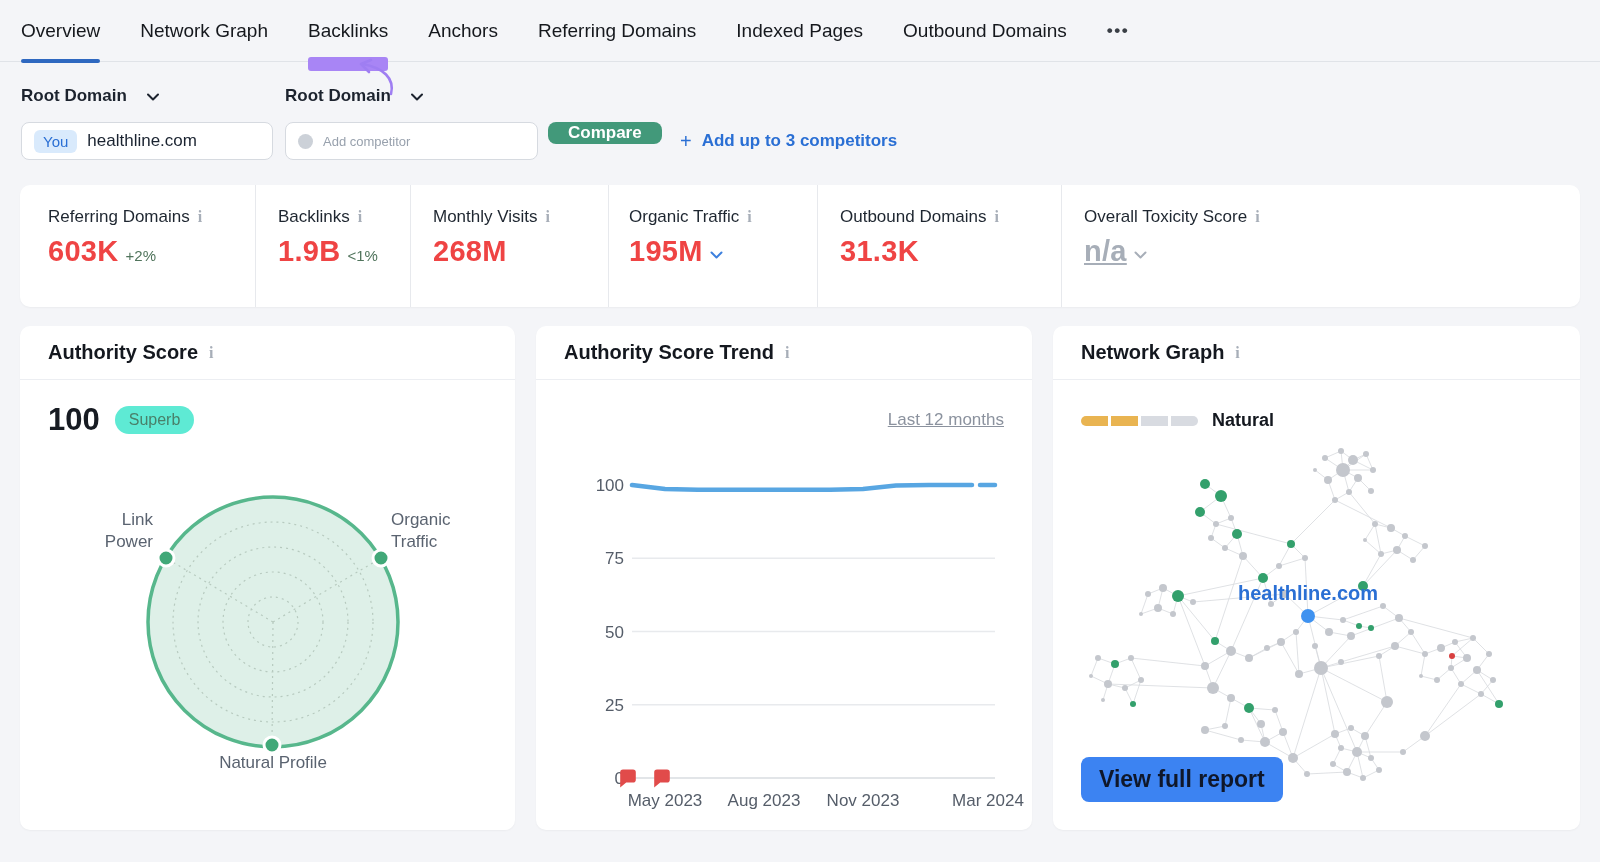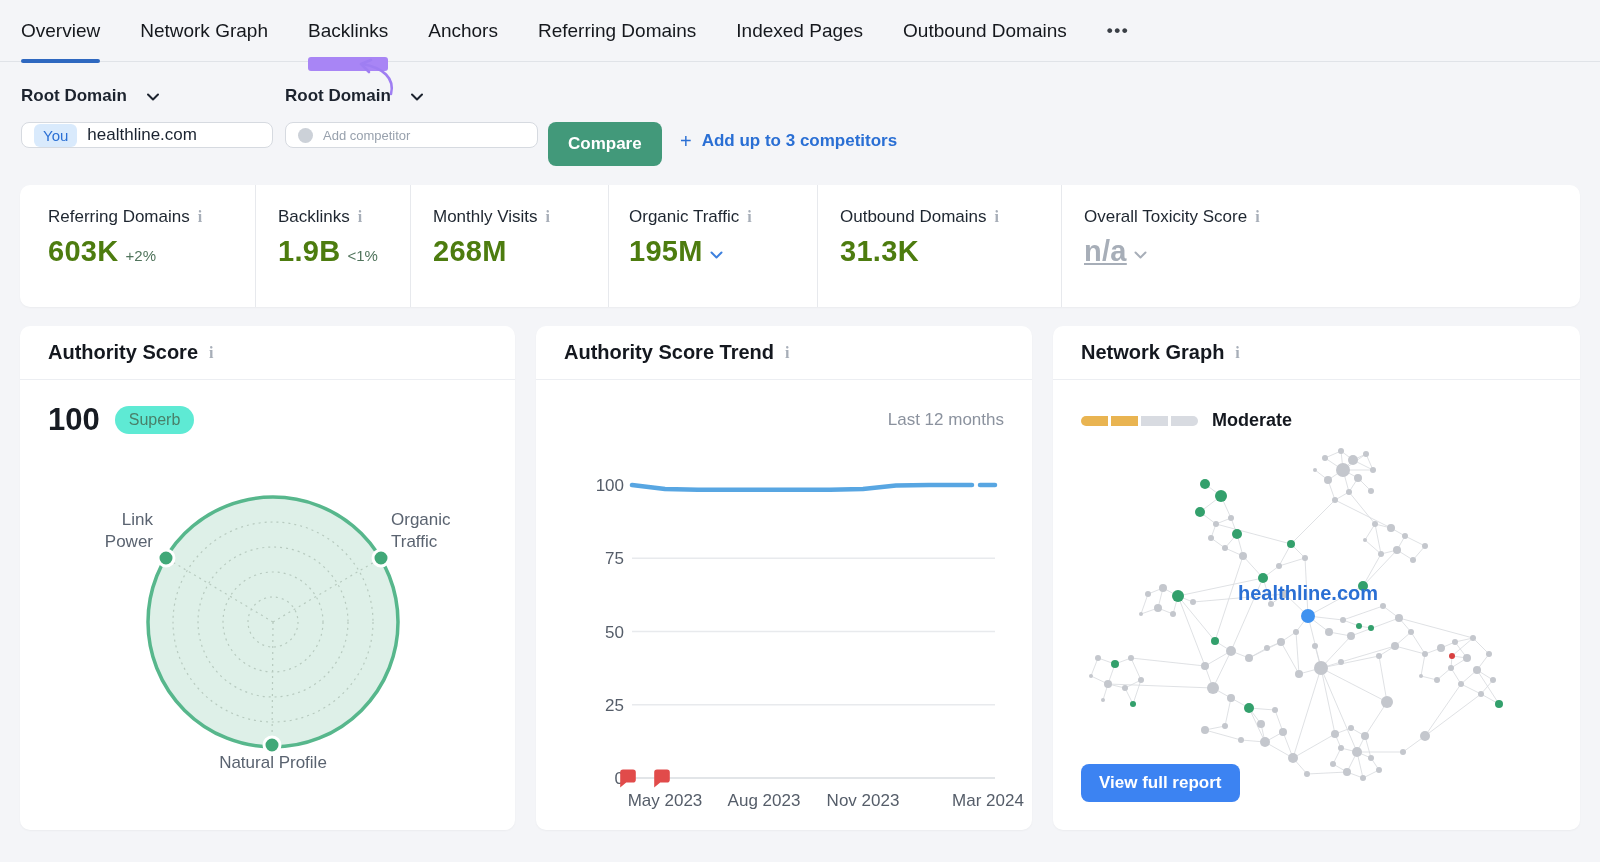--- a/index.html
+++ b/index.html
@@ -25,49 +25,49 @@
   .tab .hl-arrow { position:absolute; left:46%; top:56px; width:60px; height:42px; display:none; }
   .tab.highlighted .hl-arrow { display:block; }
   .more-dots { height:62px; display:flex; align-items:center; font-size:17px;
          letter-spacing:1.5px; font-weight:700; color:#3a3f46; cursor:pointer; }
 
   
   .scope-label { position:absolute; top:86px; font-size:17px; color:#1c232e;
          display:flex; align-items:center; gap:20px; cursor:pointer;font-weight:bold; }
   .scope-label svg { margin-top:2px; }
   .inputs-row { position:absolute; top:122px; left:0; width:1600px; height:40px; }
-  .input-box { position:absolute; top:0; height:26px; background:#fff;
+  .input-box { position:absolute; top:0; height:38px; background:#fff;
          border:1px solid #d6dae0; border-radius:8px; display:flex; align-items:center;
          padding:8px 12px; gap:10px; }
   .you-pill { background:#d9eafc; color:#2a6fd4; font-size:15px; padding:3px 9px;
          border-radius:6px; }
   .domain-text { font-size:17px; color:#1a2330; }
   .ghost-circle { width:15px; height:15px; border-radius:50%; background:#ccd1d8; }
   .placeholder-text { font-size:13px; color:#98a1ad; }
-  .compare-btn { position:absolute; left:548px; top:0; height:44px; background:#42997a;
+  .compare-btn { position:absolute; left:548px; top:0; height:22px; background:#42997a;
          color:#fff; border:none; border-radius:8px; font-size:17px; font-weight:600;
          padding:0 20px; cursor:pointer; font-family:inherit; }
   .add-link { position:absolute; left:680px; top:0; height:38px; display:flex;
          align-items:center; gap:10px; color:#2a6fd4; font-size:17px; font-weight:600;
          cursor:pointer; }
   .add-link .plus { font-size:20px; font-weight:400; }
 
   
   .metrics-card { position:absolute; left:20px; top:185px; width:1560px; height:122px;
          background:#fff; border-radius:10px; box-shadow:0 1px 2px rgba(20,24,31,.04);
          display:flex; }
   .metric { padding:22px 0 0 22px; }
   .metric:first-child { padding-left:28px; }
   .metric + .metric { border-left:1px solid #e7e9ed; }
   .metric .label-row { display:flex; align-items:center; gap:8px; font-size:17px;
          color:#1e2630; }
   .info-i { font-family:"Liberation Serif","DejaVu Serif",serif; font-style:normal;
          color:#a7aeb8; font-size:16px; font-weight:700; cursor:pointer; line-height:1; }
   .metric .value-row { margin-top:8px; display:flex; align-items:baseline; gap:7px; }
-  .metric .value { font-size:29px; font-weight:700; color:#4d7c0f; letter-spacing:.3px; }
+  .metric .value { font-size:29px; font-weight:700; color:#ef4444; letter-spacing:.3px; }
   .metric .value.muted { color:#a7aeb8;text-decoration:underline; }
   .metric .delta { font-size:15px; color:#50745c; font-weight:500; }
   .metric .dd-chev { align-self:center; margin-top:6px; cursor:pointer; }
 
   
   .card { position:absolute; top:326px; background:#fff; border-radius:10px;
          box-shadow:0 1px 2px rgba(20,24,31,.04); }
   .card-header { height:54px; display:flex; align-items:center; gap:11px;
          padding:0 28px; border-bottom:1px solid #eceef2; }
   .card-title { font-size:20px; font-weight:700; color:#14181f; }
@@ -76,36 +76,36 @@
   #card-authority { left:20px;  width:495px; height:504px; }
   #card-trend     { left:536px; width:496px; height:504px; }
   #card-network   { left:1053px;width:527px; height:504px; }
 
   .score-row { position:absolute; left:28px; top:22px; display:flex; align-items:center;
          gap:15px; z-index:2; }
   .score-num { font-size:31px; font-weight:800; color:#171b22; }
   .score-badge { background:#5eead4; color:#49806a; font-size:16px; padding:5px 14px;
          border-radius:999px; }
 
-  .range-label { position:absolute; right:28px; top:30px; font-size:17px; color:#8b929e; }
+  .range-label { position:absolute; right:28px; top:30px; font-size:17px; color:#8b929e;text-decoration:underline; }
 
   .meter-row { position:absolute; left:28px; top:30px; display:flex; align-items:center;
          gap:14px; z-index:2; }
   .meter { display:flex; gap:3px; }
   .meter .seg { width:27px; height:10px; background:#d8dbe1; }
   .meter .seg.filled { background:#e9b451; }
   .meter .seg:first-child { border-radius:6px 0 0 6px; }
   .meter .seg:last-child { border-radius:0 6px 6px 0; }
   .meter-label { font-size:18px; font-weight:700; color:#14181f; }
 
   .chart-svg { position:absolute; left:0; top:0; }
   #network-svg { top:56px; }
 
   .view-report-btn { position:absolute; left:28px; bottom:28px; background:#3c83f2;
-         color:#ffffff; border:none; border-radius:8px; font-size:17px; font-weight:600;
+         color:#0f172a; border:none; border-radius:8px; font-size:23px; font-weight:600;
          padding:9px 18px; cursor:pointer; font-family:inherit; z-index:3; }
 </style>
 </head>
 <body>
 
 <div class="page">
 
   <nav class="nav">
     <div class="tab active">
       <span>Overview</span>
@@ -297,21 +297,21 @@
       <span class="info-i">i</span>
     </div>
     <div class="card-body">
       <div class="meter-row">
         <div class="meter" id="network-meter">
             <div class="seg filled"></div>
             <div class="seg filled"></div>
             <div class="seg"></div>
             <div class="seg"></div>
           </div>
-        <span class="meter-label">Moderate</span>
+        <span class="meter-label">Natural</span>
       </div>
       <svg id="network-svg" class="chart-svg" width="527" height="360" viewBox="0 0 527 360">
           <line x1="272" y1="22" x2="288" y2="15" stroke="#d7d9dd" stroke-width="0.8"></line>
           <line x1="288" y1="15" x2="300" y2="24" stroke="#d7d9dd" stroke-width="0.8"></line>
           <line x1="300" y1="24" x2="313" y2="18" stroke="#d7d9dd" stroke-width="0.8"></line>
           <line x1="272" y1="22" x2="290" y2="34" stroke="#d7d9dd" stroke-width="0.8"></line>
           <line x1="288" y1="15" x2="290" y2="34" stroke="#d7d9dd" stroke-width="0.8"></line>
           <line x1="300" y1="24" x2="290" y2="34" stroke="#d7d9dd" stroke-width="0.8"></line>
           <line x1="313" y1="18" x2="290" y2="34" stroke="#d7d9dd" stroke-width="0.8"></line>
           <line x1="290" y1="34" x2="275" y2="44" stroke="#d7d9dd" stroke-width="0.8"></line>

